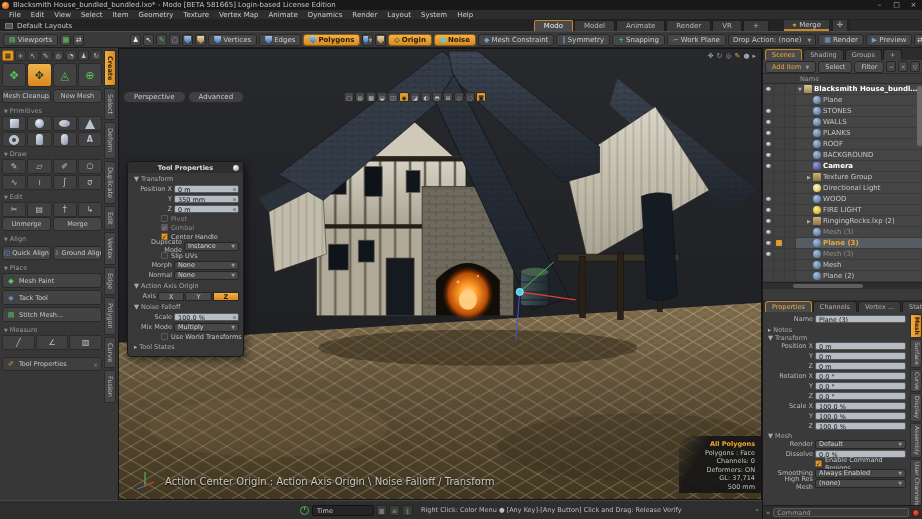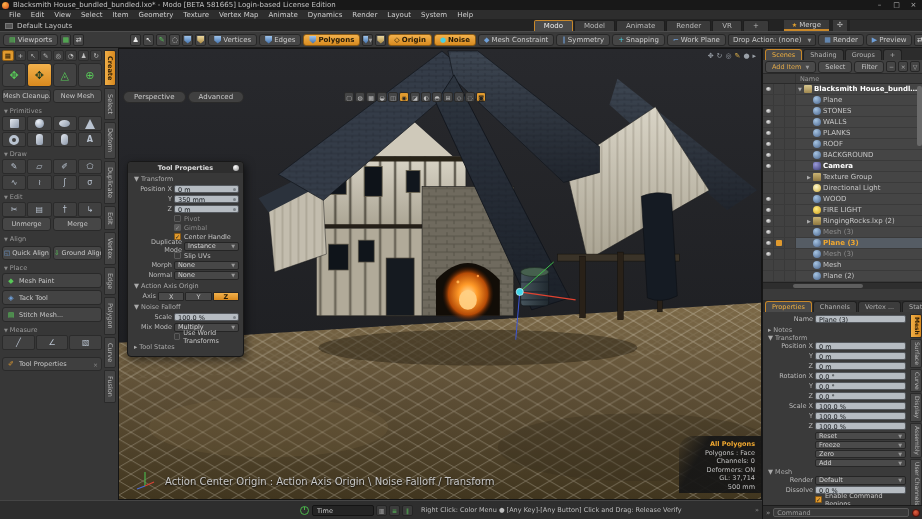--- a/index.html
+++ b/index.html
@@ -112,21 +112,21 @@
     background:radial-gradient(circle at 35% 30%,#fff,#888); }
   .tp-sec { font-size:6.5px; color:#aaa; padding:2px 0 1px 6px; }
   .tp-row { display:flex; align-items:center; height:10px; padding:0 4px; gap:2px; }
   .tp-label { width:40px; text-align:right; font-size:6.5px; color:#bbb; flex:0 0 auto; }
   .field { flex:1; background:#b6bcc2; border:1px solid #55595e; border-radius:2px; color:#15181b;
     font-size:6.5px; padding:0 3px; height:8.5px; line-height:8px; position:relative; }
   .field::after { content:""; position:absolute; right:2px; top:2.5px; width:3px; height:3px;
     border-radius:50%; background:#7d8setting389; background:#7d8389; }
   .ddl { flex:1; background:#474747; border:1px solid #252525; border-radius:2px; color:#d4d4d4;
     font-size:6.5px; padding:0 3px; height:9px; display:flex; align-items:center; justify-content:space-between; }
-  .cb-row { display:flex; align-items:center; height:9px; padding-left:46px; gap:3px; }
+  .cb-row { display:flex; align-items:center; height:9px; padding-left:33px; gap:3px; }
   .cb { width:7px; height:7px; border:1px solid #5a5a5a; background:#3a3a3a; border-radius:1px;
     font-size:6px; line-height:6px; text-align:center; color:#222; }
   .cb.on { background:#e09a2e; border-color:#8a5a14; font-weight:bold; }
   .cb.dimmed-on { background:#5a5a5a; color:#9a9a9a; }
   .cb-label { font-size:6.5px; color:#c4c4c4; }
   .cb-label.dim { color:#8a8a8a; }
   .axis-seg { display:flex; flex:1; gap:1px; }
   .seg { flex:1; background:#4a4a4a; border:1px solid #262626; text-align:center; font-size:6.5px;
     color:#ccc; height:9px; line-height:8px; border-radius:1px; }
   .seg.active { background:linear-gradient(#f2b14c,#d8891e); color:#241a06; font-weight:bold; }
@@ -953,51 +953,20 @@
               <span class="pr-label">Y</span>
               <span class="pr-field">100.0 %</span>
             </div>
 
             <div class="pr-row">
               <span class="pr-label">Z</span>
               <span class="pr-field">100.0 %</span>
             </div>
 
         </div>
-        <div>
-
-            <div class="action-row">
-              <span class="action-dd">
-                <span>Reset</span>
-                <span class="dd-arrow">▼</span>
-              </span>
-            </div>
-
-            <div class="action-row">
-              <span class="action-dd">
-                <span>Freeze</span>
-                <span class="dd-arrow">▼</span>
-              </span>
-            </div>
-
-            <div class="action-row">
-              <span class="action-dd">
-                <span>Zero</span>
-                <span class="dd-arrow">▼</span>
-              </span>
-            </div>
-
-            <div class="action-row">
-              <span class="action-dd">
-                <span>Add</span>
-                <span class="dd-arrow">▼</span>
-              </span>
-            </div>
-
-        </div>
         <div class="pr-sec">▼ <span>Mesh</span></div>
         <div class="pr-row">
             <span class="pr-label">Render</span>
             <span class="pr-ddl">
               <span>Default</span>
               <span class="dd-arrow">▼</span>
             </span>
           </div>
         <div class="pr-row">
             <span class="pr-label">Dissolve</span>

